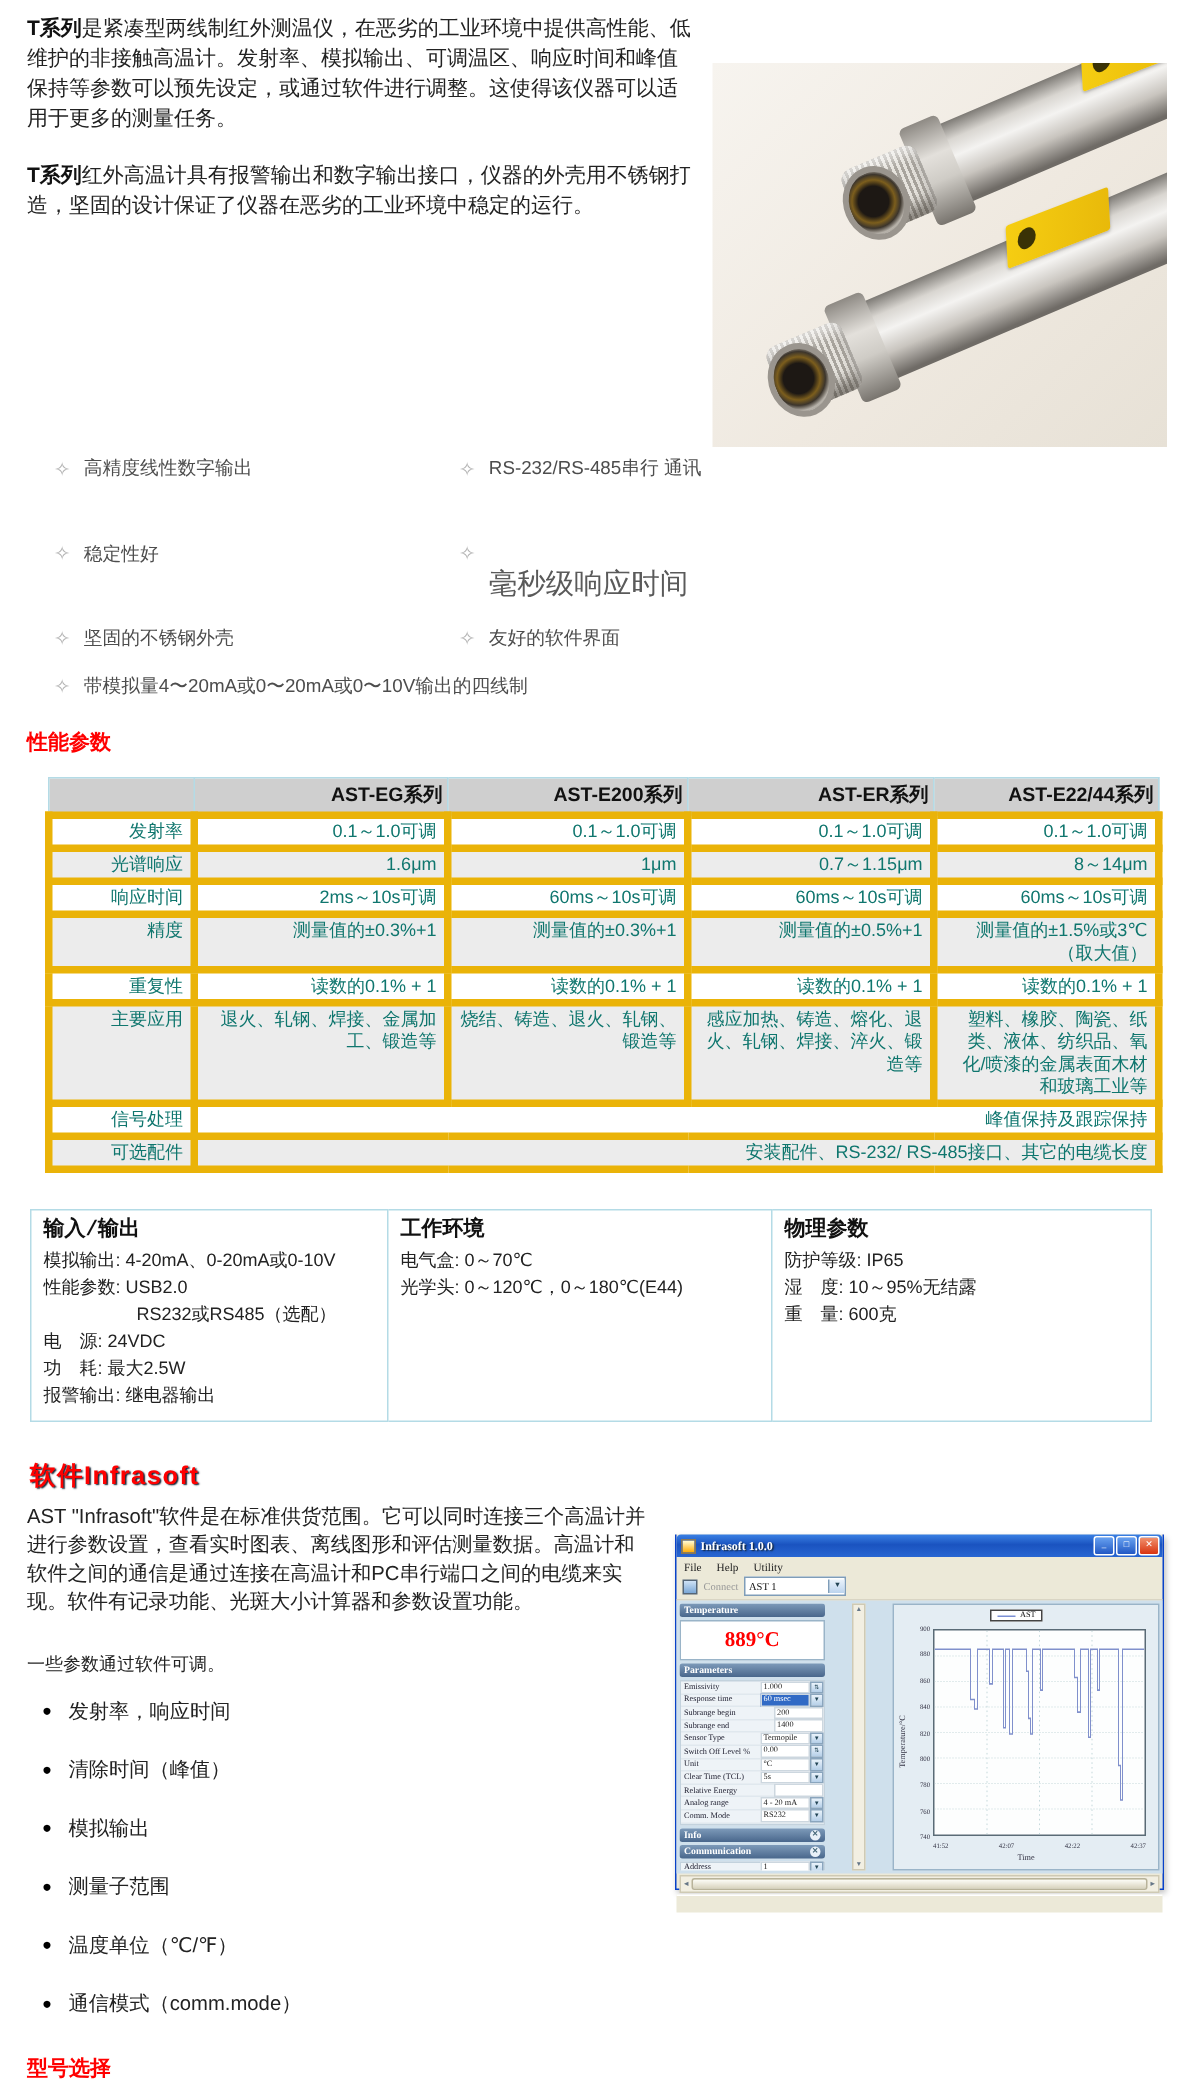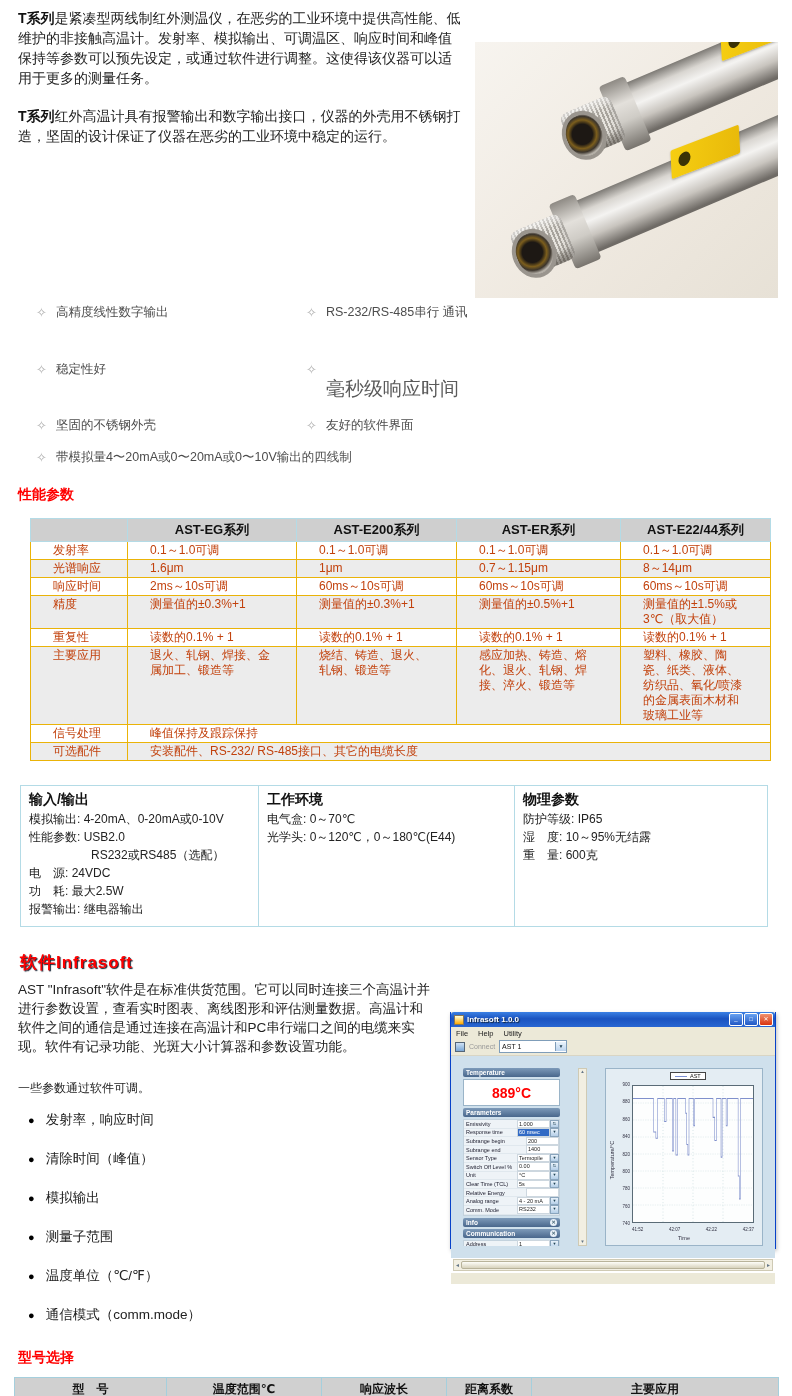--- a/index.html
+++ b/index.html
@@ -18,52 +18,52 @@
   .intro-p{font-size:14px;line-height:20px;margin:0 0 18px 4px;color:#222;}
   .intro-p b{color:#111;}
   h3.red{color:#ff0000;font-size:14px;font-weight:bold;margin:14px 0 10px 4px;}
   
   .features{width:458px;display:grid;grid-template-columns:270px 1fr;row-gap:15px;margin:2px 0 6px 22px;}
   .feat{display:flex;align-items:center;font-size:12.5px;color:#4d4d4d;}
   .feat .dia{color:#b3b3b3;font-size:13px;margin-right:9px;}
   .feat.big .ftxt{font-size:19px;color:#5a5a5a;margin-top:40px;}
   .feat.full{grid-column:1/3;}
   
-  table.perf{border-collapse:collapse;width:740px;margin:14px 0 0 16px;font-size:12px;table-layout:fixed;}
+  table.perf{border-collapse:collapse;width:740px;margin:14px 0 0 16px;font-size:12px;table-layout:fixed;text-align:right;}
   .perf th{background:#cfcfcf;border:1px solid #b4dbe6;font-size:13px;font-weight:bold;padding:2px 3px;color:#111;}
-  .perf td{border:1px solid #eab308;padding:1px 22px;vertical-align:top;line-height:15px;color:#c2410c;}
+  .perf td{border:5px solid #eab308;padding:1px 5px;vertical-align:top;line-height:15px;color:#0f766e;}
   .perf tbody tr:nth-child(even) td{background:#ececec;}
   
   .boxes{display:flex;width:748px;margin:24px 0 0 6px;}
   .box{border:1px solid #b4dbe6;box-sizing:border-box;padding:4px 8px 8px;font-size:12px;line-height:18px;min-height:118px;color:#222;}
   .box.b1{width:239px;}.box.b2{width:256px;border-left:none;}.box.b3{width:253px;border-left:none;}
-  .box h4{font-size:14px;margin:0 0 2px;color:#111;}
+  .box h4{font-size:14px;margin:0 0 2px;color:#111;font-family:Liberation Mono, monospace;}
   .box .indent{padding-left:62px;}
   
   h2.sw-title{color:#ff0000;font-size:17px;font-weight:bold;margin:24px 0 6px 6px;letter-spacing:1px;}
   .sw-section{margin-left:4px;}
   .sw-desc{font-size:13.5px;line-height:19px;margin:0 0 24px;}
   .sw-note{font-size:12px;margin:0 0 14px;}
   ul.sw-bullets{list-style:none;margin:0;padding:0 0 0 10px;}
   ul.sw-bullets li{font-size:13.5px;margin:0 0 21px;display:flex;align-items:center;}
   ul.sw-bullets .dot{font-size:11px;margin-right:11px;color:#000;}
   
-  .sw-window{float:right;width:324px;height:236px;margin:32px 2px 6px 14px;background:#ece9d8;border:1px solid #0842c9;border-top:none;font-family:Liberation Sans, sans-serif;box-shadow:1px 2px 4px rgba(0,0,0,.25);}
+  .sw-window{float:right;width:324px;height:236px;margin:22px 2px 6px 14px;background:#ece9d8;border:1px solid #0842c9;border-top:none;font-family:Liberation Serif, serif;box-shadow:1px 2px 4px rgba(0,0,0,.25);}
   .sw-titlebar{height:15px;background:linear-gradient(#3a80e4,#1a53c0 45%,#2866d2);border-radius:3px 3px 0 0;display:flex;align-items:center;padding:0 2px 0 3px;}
   .sw-app-icon{width:8px;height:8px;background:linear-gradient(#ffd,#fa0);border:1px solid #875;margin-right:3px;}
   .sw-title{flex:1;color:#fff;font-size:8px;font-weight:bold;text-shadow:1px 1px 1px #123;}
   .sw-btn{width:12px;height:11px;margin-left:1px;border-radius:2px;border:1px solid #fff;color:#fff;font-size:6px;line-height:10px;text-align:center;background:linear-gradient(#67a1f0,#2258c4);}
   .sw-btn.close{background:linear-gradient(#f0926f,#d9330f);}
   .sw-menubar{display:flex;gap:10px;font-size:7.5px;color:#222;padding:2px 5px 1px;}
   .sw-toolbar{display:flex;align-items:center;gap:4px;padding:1px 4px 2px;border-bottom:1px solid #d9d5c4;}
   .tb-icon{width:8px;height:8px;background:linear-gradient(#cfe2f5,#7aa7d6);border:1px solid #567;}
   .sw-connect{font-size:7px;color:#999;}
   .sw-select{width:64px;height:11px;background:#fff;border:1px solid #7f9db9;display:flex;justify-content:space-between;align-items:center;font-size:7px;padding-left:2px;color:#111;}
   .dd-arrow{width:10px;height:9px;background:linear-gradient(#eaf3fb,#bcd4ee);border-left:1px solid #7f9db9;font-size:5px;line-height:9px;text-align:center;color:#245;}
-  .sw-body{display:flex;height:178px;background:#cfe0ec;padding:12px;gap:18px;}
+  .sw-body{display:flex;height:178px;background:#cfe0ec;padding:2px;gap:18px;}
   .sw-left{width:97px;display:flex;flex-direction:column;gap:2px;overflow:hidden;}
   .sec-h{background:linear-gradient(#7d9ab9,#49678c);color:#fff;font-weight:bold;font-size:6.5px;padding:1px 3px;border-radius:2px;display:flex;justify-content:space-between;align-items:center;flex:none;}
   .sec-h .x{width:7px;height:7px;border-radius:50%;background:#e8f0f8;color:#467;font-size:5px;line-height:7px;text-align:center;}
   .temp-box{background:#fff;border:1px solid #9ab4c8;height:25px;display:flex;align-items:center;justify-content:center;flex:none;}
   .temp-val{color:#ff0000;font-size:14px;font-weight:bold;}
   .param-table{background:#eef3f7;border:1px solid #c3d2dd;flex:none;}
   .p-row{display:flex;align-items:center;height:7.6px;border-bottom:1px solid #e0e8ee;font-size:5.5px;}
   .p-name{flex:1;padding-left:2px;color:#223;white-space:nowrap;overflow:hidden;}
   .p-val{width:30px;background:#fff;border:1px solid #cdd7df;height:6.6px;line-height:6.6px;padding-left:1px;white-space:nowrap;overflow:hidden;}
   .p-val.sel{background:#316ac5;color:#fff;}

